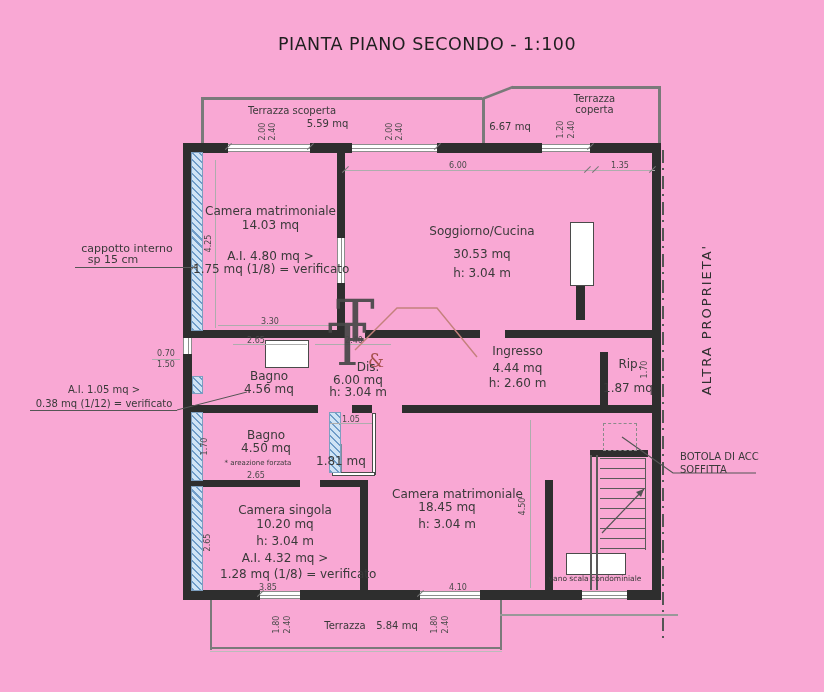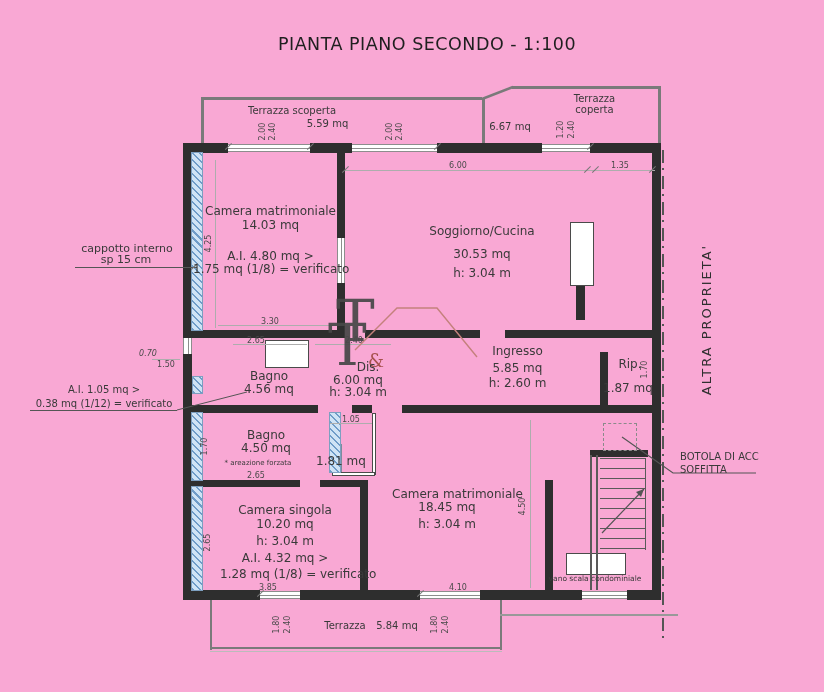--- a/index.html
+++ b/index.html
@@ -177,21 +177,21 @@
   <div class="lbl" style="left:418px;top:267px;width:128px;">h: 3.04 m</div>
 
   <div class="lbl" style="left:238px;top:370px;width:62px;">Bagno</div>
   <div class="lbl" style="left:233px;top:383px;width:72px;">4.56 mq</div>
 
   <div class="lbl" style="left:345px;top:361px;width:46px;">Dis.</div>
   <div class="lbl" style="left:328px;top:374px;width:60px;">6.00 mq</div>
   <div class="lbl" style="left:325px;top:386px;width:66px;">h: 3.04 m</div>
 
   <div class="lbl" style="left:490px;top:345px;width:55px;">Ingresso</div>
-  <div class="lbl" style="left:490px;top:362px;width:55px;">5.85 mq</div>
+  <div class="lbl" style="left:490px;top:362px;width:55px;">4.44 mq</div>
   <div class="lbl" style="left:487px;top:377px;width:61px;">h: 2.60 m</div>
 
   <div class="lbl" style="left:612px;top:358px;width:36px;">Rip.</div>
   <div class="lbl" style="left:603px;top:382px;width:46px;">1.87 mq</div>
 
   <div class="lbl" style="left:235px;top:429px;width:62px;">Bagno</div>
   <div class="lbl" style="left:235px;top:442px;width:62px;">4.50 mq</div>
   <div class="lbl fs7" style="left:220px;top:460px;width:76px;">* areazione forzata</div>
 
   <div class="lbl" style="left:316px;top:455px;width:48px;">1.81 mq</div>
@@ -205,21 +205,21 @@
   <div class="lbl" style="left:392px;top:488px;width:110px;">Camera matrimoniale</div>
   <div class="lbl" style="left:392px;top:501px;width:110px;">18.45 mq</div>
   <div class="lbl" style="left:392px;top:518px;width:110px;">h: 3.04 m</div>
 
   <div class="lbl fs75" style="left:546px;top:575px;width:98px;">vano scala condominiale</div>
 
   <div class="lbl fs10" style="left:316px;top:620px;width:58px;">Terrazza</div>
   <div class="lbl fs10" style="left:371px;top:620px;width:52px;">5.84 mq</div>
 
   <div class="lbl fs95" style="left:78px;top:243px;width:98px;">cappotto interno</div>
-  <div class="lbl fs95" style="left:77px;top:254px;width:98px;">sp 15 cm</div>
+  <div class="lbl fs95" style="left:64px;top:254px;width:98px;">sp 15 cm</div>
   <div class="lbl fs10" style="left:58px;top:384px;width:92px;">A.I. 1.05 mq &gt;</div>
   <div class="lbl fs10" style="left:30px;top:398px;width:148px;">0.38 mq (1/12) = verificato</div>
   <div class="lbl fs10 left" style="left:680px;top:451px;width:100px;">BOTOLA DI ACC</div>
   <div class="lbl fs10 left" style="left:680px;top:464px;width:100px;">SOFFITTA</div>
   <div class="altra" style="left:626px;top:312px;width:160px;">ALTRA PROPRIETA'</div>
 
   <div class="vlbl" style="left:245px;top:127px;">2.00</div>
   <div class="vlbl" style="left:255px;top:127px;">2.40</div>
   <div class="vlbl" style="left:372px;top:127px;">2.00</div>
   <div class="vlbl" style="left:382px;top:127px;">2.40</div>
@@ -233,20 +233,20 @@
   <div class="vlbl" style="left:259px;top:620px;">1.80</div>
   <div class="vlbl" style="left:270px;top:620px;">2.40</div>
   <div class="vlbl" style="left:417px;top:620px;">1.80</div>
   <div class="vlbl" style="left:428px;top:620px;">2.40</div>
 
   <div class="dim" style="left:440px;top:161px;width:36px;">6.00</div>
   <div class="dim" style="left:602px;top:161px;width:36px;">1.35</div>
   <div class="dim" style="left:252px;top:317px;width:36px;">3.30</div>
   <div class="dim" style="left:238px;top:336px;width:36px;">2.65</div>
   <div class="dim" style="left:336px;top:336px;width:36px;">2.40</div>
-  <div class="dim" style="left:132px;top:349px;width:32px;font-style:italic;">0.70</div>
+  <div class="dim" style="left:150px;top:349px;width:32px;">0.70</div>
   <div class="dim" style="left:150px;top:360px;width:32px;">1.50</div>
   <div class="dim" style="left:330px;top:415px;width:42px;">1.05</div>
   <div class="dim" style="left:238px;top:471px;width:36px;">2.65</div>
   <div class="dim" style="left:248px;top:583px;width:40px;">3.85</div>
   <div class="dim" style="left:438px;top:583px;width:40px;">4.10</div>
 
 </div>
 
 </body></html>

